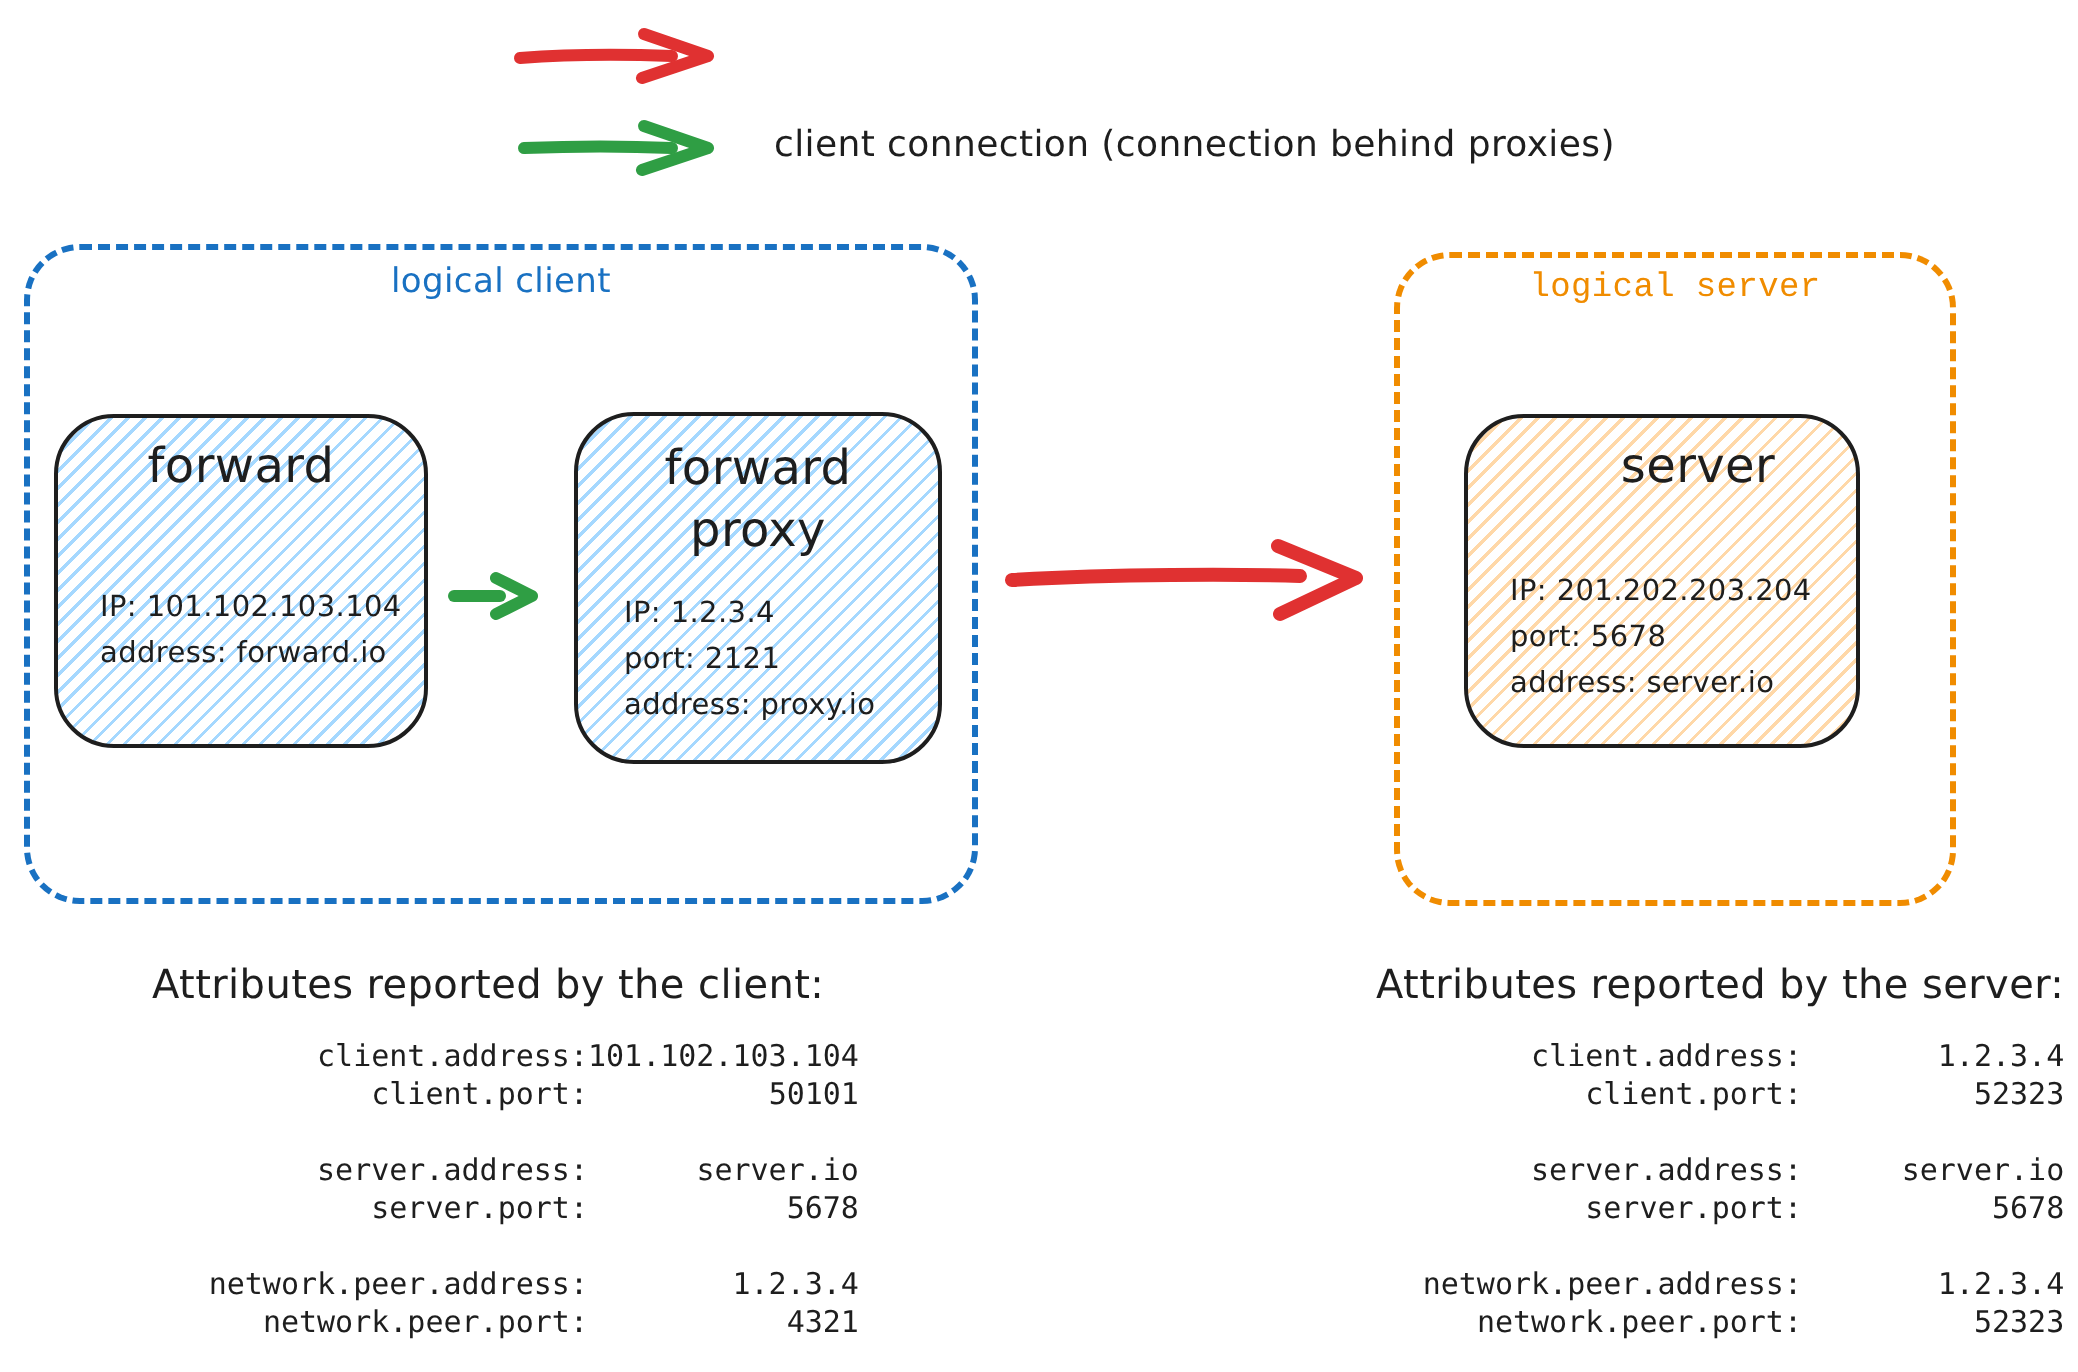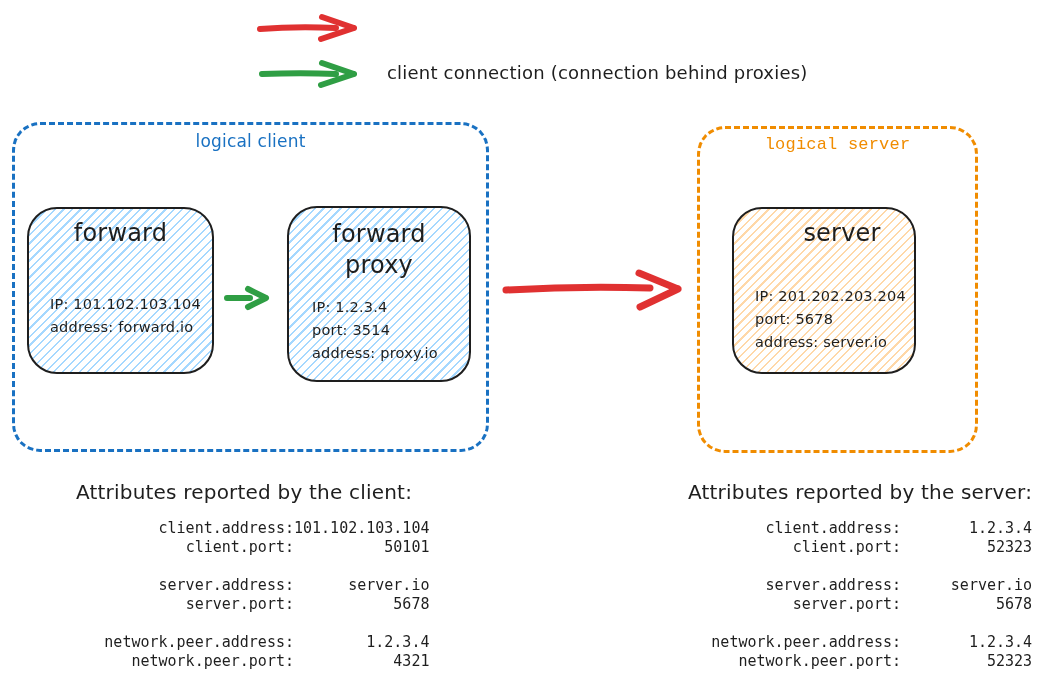--- a/index.html
+++ b/index.html
@@ -112,37 +112,37 @@
     <svg width="50" height="28" viewBox="0 0 50 28" class="stroke-green">
       <path d="M5 14 L28 14" stroke="currentColor" stroke-width="6" fill="none" stroke-linecap="round"></path>
       <path d="M44 14 L26 5 M44 14 L26 23" stroke="currentColor" stroke-width="6" fill="none" stroke-linecap="round" stroke-linejoin="round"></path>
     </svg>
   </div>
 
   <div class="node node--blue node--proxy" style="left:287px; top:206px; width:184px; height:176px;">
     <div class="node-title hand" style="margin-top:11px; padding:0 30px;">forward proxy</div>
     <div class="node-lines hand">
         <div>IP: 1.2.3.4</div>
-        <div>port: 3514</div>
+        <div>port: 2121</div>
         <div>address: proxy.io</div>
       </div>
   </div>
 
   <div class="abs" style="left:498px; top:266px;">
     <svg width="188" height="48" viewBox="0 0 188 48" class="stroke-red">
       <path d="M8 24 C 60 21, 120 21, 152 22" stroke="currentColor" stroke-width="7" fill="none" stroke-linecap="round"></path>
       <path d="M180 23 L141 7 M180 23 L142 41" stroke="currentColor" stroke-width="7" fill="none" stroke-linecap="round" stroke-linejoin="round"></path>
     </svg>
   </div>
 
   <div class="group group--server" style="left:697px; top:126px; width:281px; height:327px;">
     <div class="group-label hand">logical server</div>
   </div>
 
-  <div class="node node--peach node--server" style="left:732px; top:207px; width:184px; height:167px;padding-left:36px;">
+  <div class="node node--peach node--server" style="left:732px; top:207px; width:198px; height:167px;padding-left:36px;">
     <div class="node-title hand">server</div>
     <div class="node-lines hand">
         <div>IP: 201.202.203.204</div>
         <div>port: 5678</div>
         <div>address: server.io</div>
       </div>
   </div>
 
   <div class="attrs" style="left:76px; top:478px;">
     <div class="attrs-title hand">Attributes reported by the client:</div>

